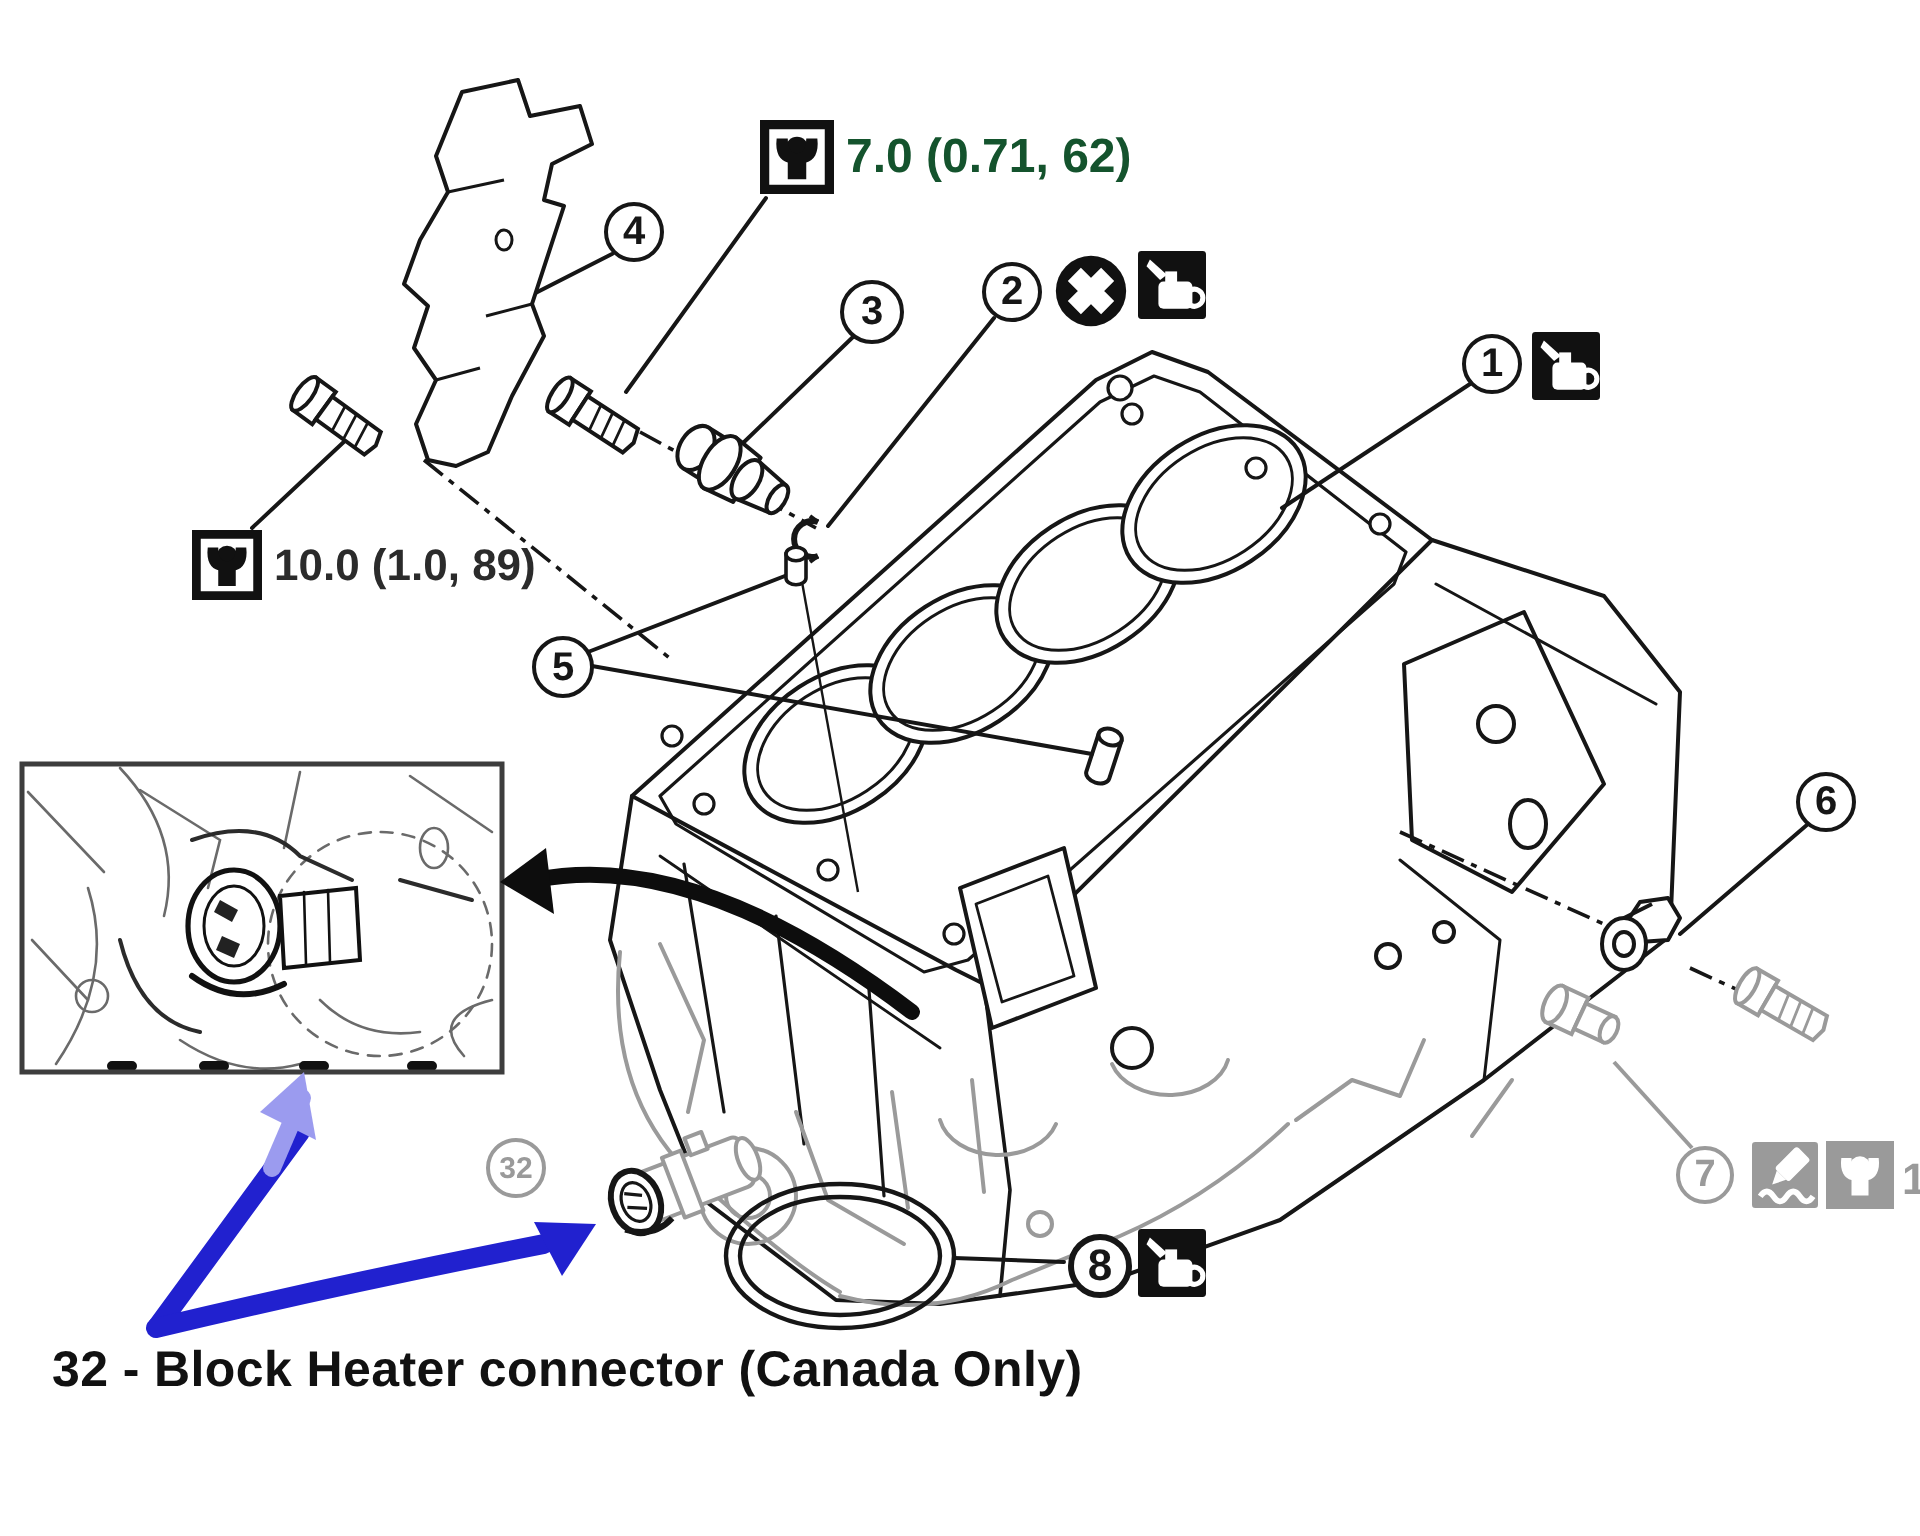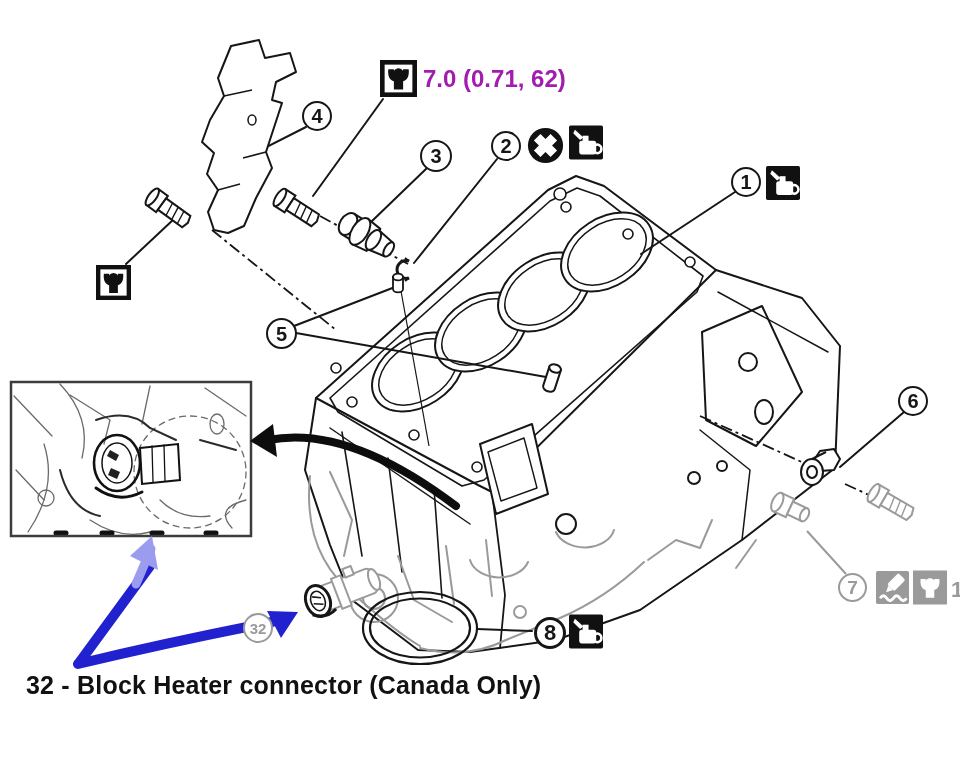--- a/index.html
+++ b/index.html
@@ -10,21 +10,21 @@
   .abs{position:absolute;}
   svg{display:block;}
   .art{position:absolute;left:0;top:0;}
   .callout{
     position:absolute;display:flex;align-items:center;justify-content:center;
     background:#fff;border:2.6px solid #161616;border-radius:50%;
     font-weight:bold;color:#161616;line-height:1;box-sizing:border-box;
   }
   .callout.gray{border-color:#9a9a9a;color:#9a9a9a;}
   .torque-label{position:absolute;display:flex;align-items:center;gap:6px;}
-  .torque-label .val{font-weight:bold;color:#a21caf;white-space:nowrap;}
+  .torque-label .val{font-weight:bold;color:#14532d;white-space:nowrap;}
   .icon-box{display:block;}
   .caption{
     position:absolute;left:26px;top:671px;font-size:25px;font-weight:bold;color:#111;
     white-space:nowrap;letter-spacing:0.2px;
   }
   .partial{position:absolute;left:951px;top:577px;font-size:22px;font-weight:bold;color:#9a9a9a;}
 </style>
 </head>
 <body>
 
@@ -260,20 +260,21 @@
   </svg>
   <span class="val" style="font-size:24px;">7.0 (0.71, 62)</span>
 </div>
 
 <div class="torque-label" style="left:96px;top:265px;">
   <svg class="icon-box" width="35" height="35" viewBox="0 0 40 40">
     <rect x="2.5" y="2.5" width="35" height="35" fill="#fff" stroke="#111" stroke-width="5"></rect>
     <circle cx="20" cy="15" r="6" fill="#111"></circle>
     <path d="M9,10 C8,18 11,22 15,23 L15,32 L25,32 L25,23 C29,22 32,18 31,10 L25,10 C25,16 22.5,18 20,18 C17.5,18 15,16 15,10 Z" fill="#111"></path>
   </svg>
+  <span class="val" style="font-size:22px;color:#2b2b2b;">10.0 (1.0, 89)</span>
 </div>
 
 <svg class="abs" style="left:527px;top:127px;" width="37" height="37" viewBox="0 0 40 40">
   <circle cx="20" cy="20" r="19" fill="#111"></circle>
   <path d="M11,11 L29,29 M29,11 L11,29" stroke="#fff" stroke-width="10" stroke-linecap="butt"></path>
 </svg>
 
 <svg class="abs" style="left:569px;top:124px;" width="34" height="37" viewBox="0 0 40 40">
   <rect x="0" y="0" width="40" height="40" rx="2" fill="#111"></rect>
   <rect x="12" y="18" width="20" height="16" rx="3" fill="#fff"></rect>
@@ -332,17 +333,17 @@
   </div>
 <div class="callout" style="left:898px;top:386px;width:30px;height:30px;font-size:20px;">
     <span>6</span>
   </div>
 <div class="callout gray" style="left:838px;top:573px;width:29px;height:29px;font-size:19px;border-width:2.2px;">
     <span>7</span>
   </div>
 <div class="callout" style="left:534px;top:617px;width:32px;height:32px;font-size:22px;border-width:3px;">
     <span>8</span>
   </div>
-<div class="callout gray" style="left:243px;top:569px;width:30px;height:30px;font-size:15px;border-width:2.2px;margin-top:44px;">
+<div class="callout gray" style="left:243px;top:569px;width:30px;height:30px;font-size:15px;border-width:2.2px;">
     <span>32</span>
   </div>
 
 <div class="caption">32 - Block Heater connector (Canada Only)</div>
 
 </body></html>

